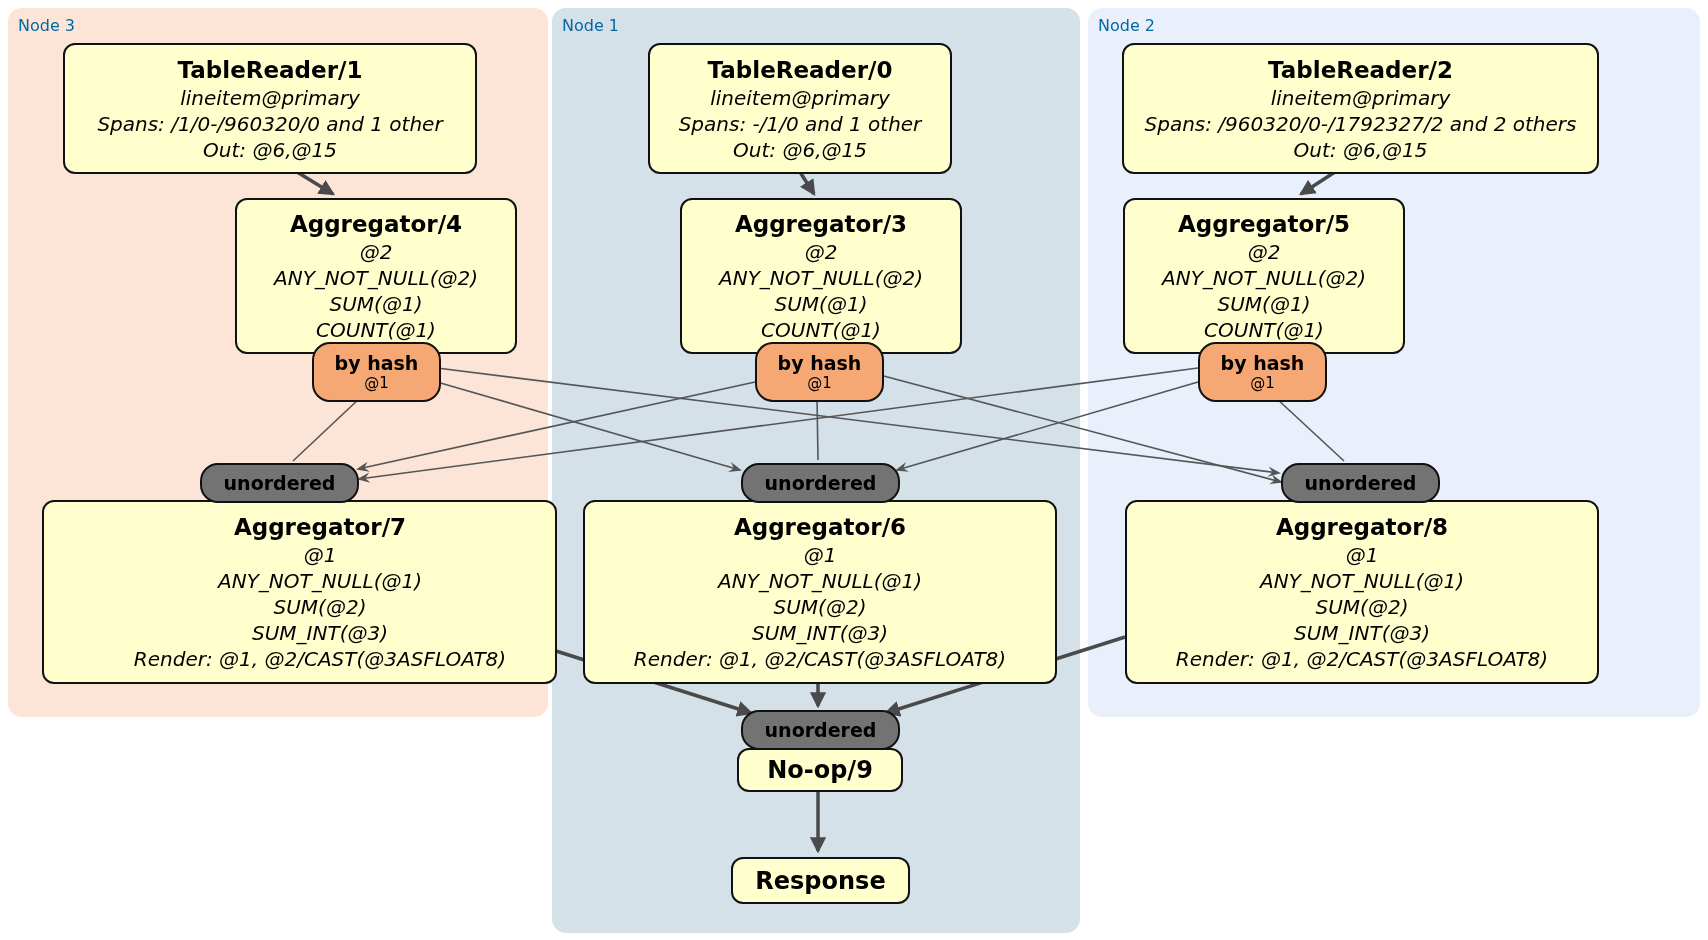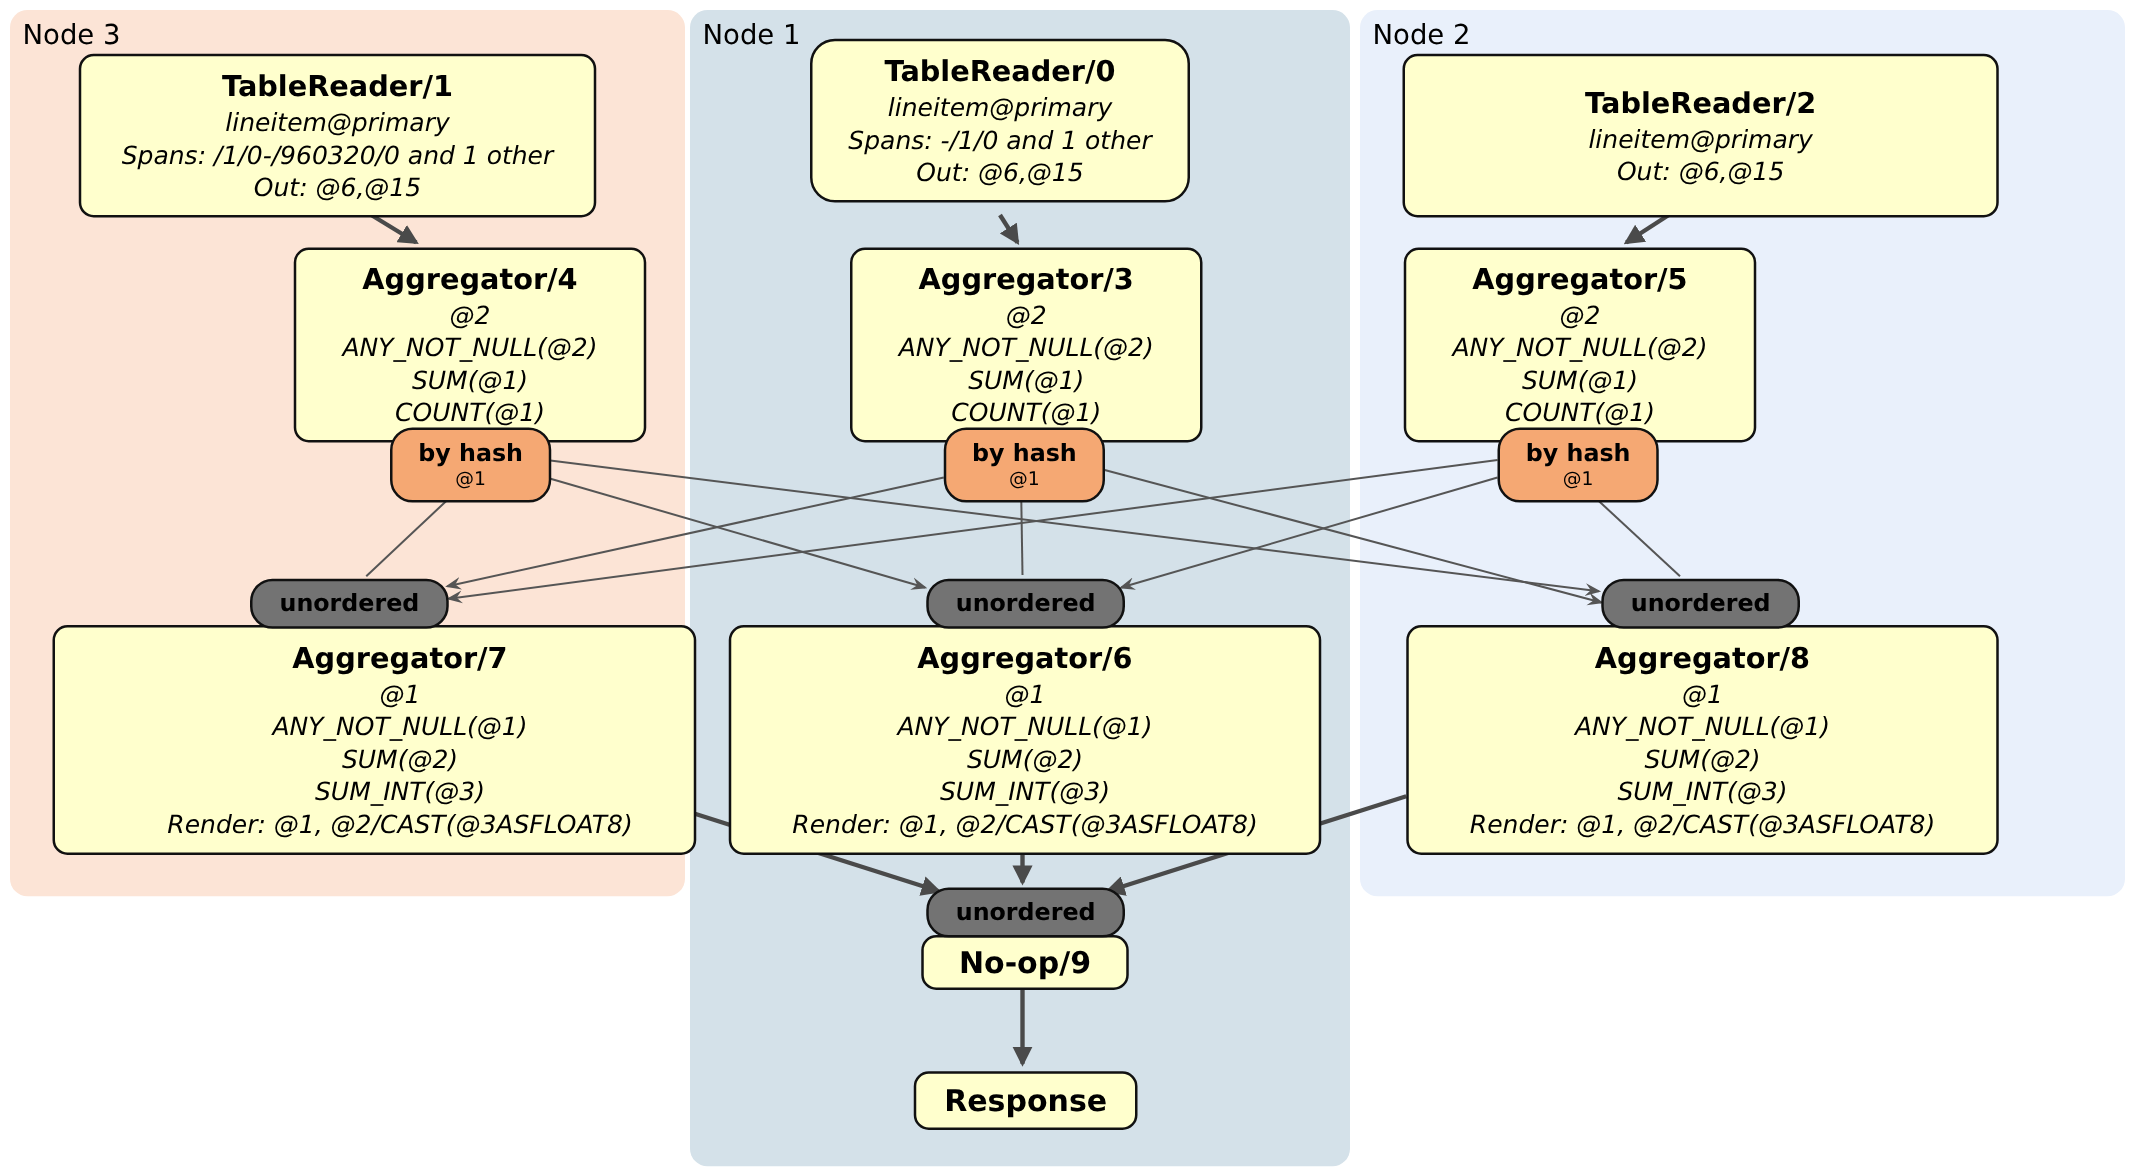--- a/index.html
+++ b/index.html
@@ -5,21 +5,21 @@
   html,body{margin:0;padding:0;}
   body{
     width:1708px;height:940px;position:relative;background:#ffffff;
     font-family:"DejaVu Sans","Liberation Sans",sans-serif;color:#000;
     overflow:hidden;
   }
   .group{
     position:absolute;border-radius:14px;z-index:0;
   }
   .group-label{
-    position:absolute;top:8px;left:10px;font-size:22px;color:#000000;
+    position:absolute;top:8px;left:10px;font-size:16px;color:#0369a1;
   }
   #group-node3{left:8px;top:8px;width:540px;height:709px;background:#fce4d6;}
   #group-node1{left:552px;top:8px;width:528px;height:925px;background:#d4e1e9;}
   #group-node2{left:1088px;top:8px;width:612px;height:709px;background:#e9f0fb;}
   svg.edges{position:absolute;left:0;top:0;z-index:1;}
   .proc{
     position:absolute;z-index:2;background:#ffffcd;border:2px solid #111;
     border-radius:12px;display:flex;flex-direction:column;align-items:center;
     justify-content:center;text-align:center;
   }
@@ -83,29 +83,30 @@
     <line x1="1276" y1="398" x2="1344" y2="461"></line>
   </g>
 </svg>
 
 <div class="proc" style="left:63px;top:43px;width:410px;height:127px;">
   <div class="proc-title">TableReader/1</div>
   <div class="proc-line">lineitem@primary</div>
   <div class="proc-line">Spans: /1/0-/960320/0 and 1 other</div>
   <div class="proc-line">Out: @6,@15</div>
 </div>
-<div class="proc" style="left:648px;top:31px;width:300px;height:127px;border-radius:20px;">
+<div class="proc" style="left:648px;top:43px;width:300px;height:127px;">
   <div class="proc-title">TableReader/0</div>
   <div class="proc-line">lineitem@primary</div>
   <div class="proc-line">Spans: -/1/0 and 1 other</div>
   <div class="proc-line">Out: @6,@15</div>
 </div>
 <div class="proc" style="left:1122px;top:43px;width:473px;height:127px;">
   <div class="proc-title">TableReader/2</div>
   <div class="proc-line">lineitem@primary</div>
+  <div class="proc-line">Spans: /960320/0-/1792327/2 and 2 others</div>
   <div class="proc-line">Out: @6,@15</div>
 </div>
 
 <div class="proc" style="left:235px;top:198px;width:278px;height:152px;">
   <div class="proc-title">Aggregator/4</div>
   <div class="proc-line">@2</div>
   <div class="proc-line">ANY_NOT_NULL(@2)</div>
   <div class="proc-line">SUM(@1)</div>
   <div class="proc-line">COUNT(@1)</div>
 </div>

